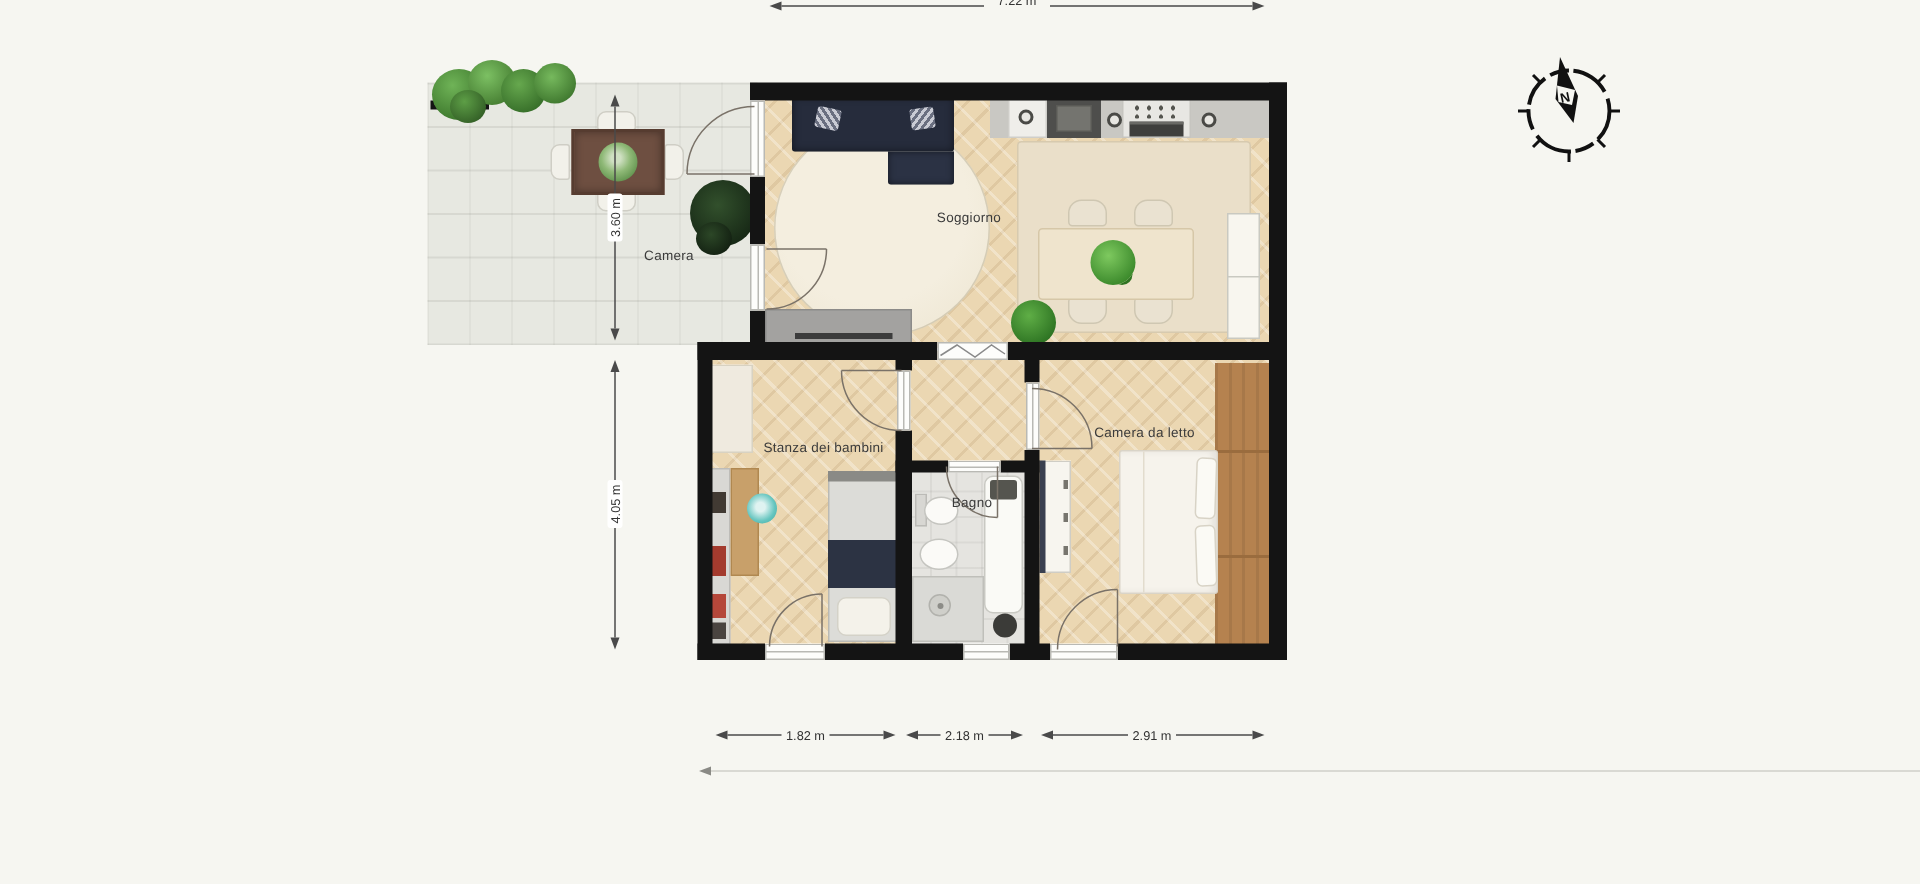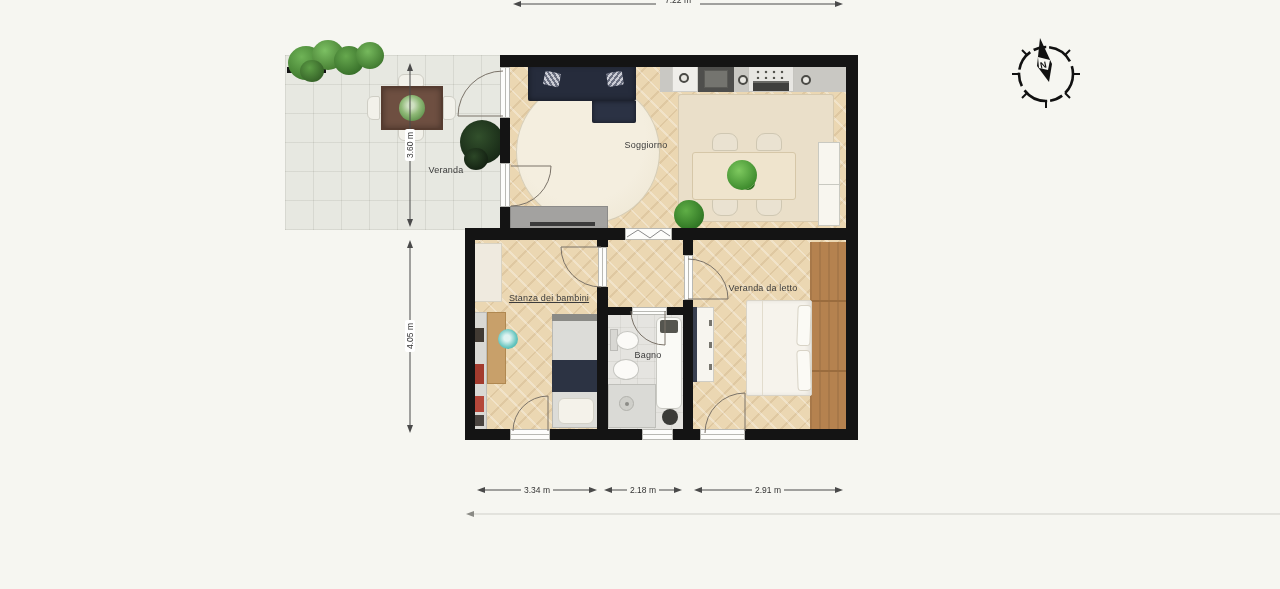--- a/index.html
+++ b/index.html
@@ -242,26 +242,26 @@
           <line x1="1027" y1="93" x2="1022" y2="98"></line>
         <line x1="1065" y1="55" x2="1070" y2="50"></line>
           <line x1="1027" y1="55" x2="1022" y2="50"></line>
       </g>
       <polygon points="1040,38 1052,64 1049,82 1037,66" fill="#111"></polygon>
       <polygon points="1038,57 1050,60 1048,70 1039,68" fill="#f6f6f1"></polygon>
       <text transform="translate(1044,68) rotate(-12)" text-anchor="middle" font-size="9" font-weight="bold" fill="#111" font-family="Liberation Sans, DejaVu Sans, sans-serif">N</text>
     </g>
   </svg>
 
-  <div class="abs label" style="left:446px;top:170px;">Veranda</div>
+  <div class="abs label" style="left:446px;top:170px;">Camera</div>
   <div class="abs label" style="left:646px;top:145px;">Soggiorno</div>
-  <div class="abs label" style="left:549px;top:298px;text-decoration:underline;">Stanza dei bambini</div>
-  <div class="abs label" style="left:648px;top:355px;text-align:center;">Bagno</div>
-  <div class="abs label" style="left:763px;top:288px;">Veranda da letto</div>
+  <div class="abs label" style="left:549px;top:298px;">Stanza dei bambini</div>
+  <div class="abs label" style="left:648px;top:335px;text-align:center;">Bagno</div>
+  <div class="abs label" style="left:763px;top:288px;">Camera da letto</div>
 
   <div class="abs dimlabel" style="left:678px;top:0px;">7.22 m</div>
   <div class="abs dimlabel rot" style="left:410px;top:145px;">3.60 m</div>
   <div class="abs dimlabel rot" style="left:410px;top:336px;">4.05 m</div>
-  <div class="abs dimlabel" style="left:537px;top:490px;">3.34 m</div>
+  <div class="abs dimlabel" style="left:537px;top:490px;">1.82 m</div>
   <div class="abs dimlabel" style="left:643px;top:490px;">2.18 m</div>
   <div class="abs dimlabel" style="left:768px;top:490px;">2.91 m</div>
 
 </div>
 
 </body></html>

